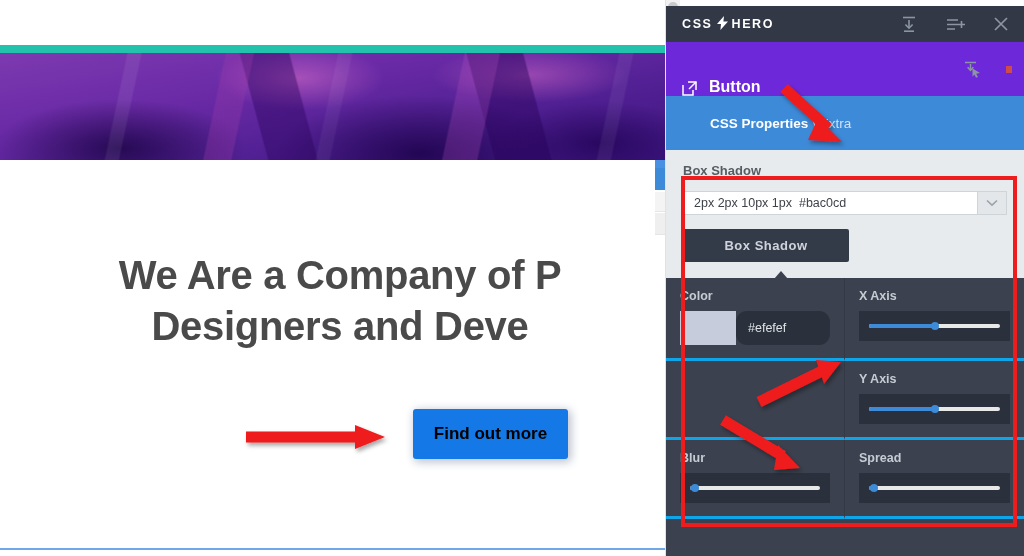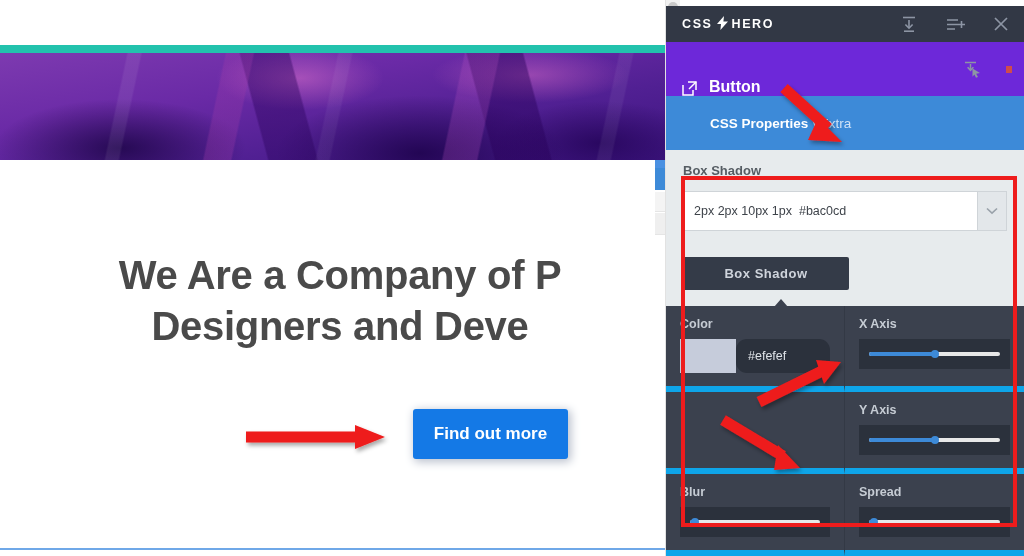--- a/index.html
+++ b/index.html
@@ -45,21 +45,21 @@
     text-align: center;
     font-size: 40px; font-weight: bold; line-height: 1.28;
     color: #4a4a4a; letter-spacing: -.3px;
     white-space: nowrap;
   }
   .hero-heading .line2 { display: block; }
 
   .cta-button {
     position: absolute; left: 413px; top: 409px;
     width: 155px; height: 50px;
-    background: #1479e6; color: #ffffff;
+    background: #1479e6; color: #000000;
     border: none; border-radius: 3px;
     font-family: "Liberation Sans", sans-serif;
     font-size: 17px; font-weight: bold;
     box-shadow: 2px 2px 10px 1px #bac0cd;
     cursor: pointer;
   }
 
   .page-scrollbar-track {
     position: absolute; right: 344px; top: 0; width: 15px; height: 556px;
     background: #f1f1f1; border-left: 1px solid #e2e2e2;
@@ -135,21 +135,21 @@
   .tab.active .tab-sub { color: #cfe2f7; font-weight: normal; margin-left: 4px; }
   .tab.readymade { padding-left: 28px; font-weight: bold; color: #c3c8d0; }
 
   
   .boxshadow-section {
     background: #e7ebed;
     padding: 13px 17px 16px 17px;
     position: relative;
   }
   .bs-title { font-size: 13px; font-weight: bold; color: #555c63; margin-bottom: 13px; }
-  .bs-input-row { display: flex; height: 40px; margin-bottom: 26px; }
+  .bs-input-row { display: flex; height: 24px; margin-bottom: 14px; }
   .bs-input {
     flex: 1; background: #ffffff; border: 1px solid #cfd4d8; border-right: none;
     font-family: "Liberation Sans", sans-serif;
     font-size: 12.5px; color: #3e434a;
     padding: 0 10px;
     display: flex; align-items: center;
     white-space: pre;
   }
   .bs-caret {
     width: 30px; background: #e3e7ea; border: 1px solid #cfd4d8;
@@ -171,21 +171,21 @@
     border-right: 7px solid transparent;
     border-bottom: 8px solid #3b414e;
   }
 
   
   .ctl-grid { display: flex; flex-wrap: wrap; }
   .ctl-cell {
     width: 50%;
     padding: 11px 14px 13px 14px;
     border-right: 1px solid #333945;
-    border-bottom: 6px solid #0ea5e9;
+    border-bottom: 3px solid #0ea5e9;
   }
   .ctl-cell.right { border-right: none; }
   .ctl-label { font-size: 12.5px; font-weight: bold; color: #c6ccd4; margin-bottom: 8px; }
   .ctl-body { height: 30px; background: #2b313c; display: flex; align-items: center; padding: 0 10px; }
   .ctl-body.empty { background: transparent; }
 
   .color-row { display: flex; height: 34px; align-items: stretch; }
   .color-swatch { width: 56px; background: #c6ccdb; }
   .color-hex {
     flex: 1; background: #2b313c; color: #dfe3e8;

